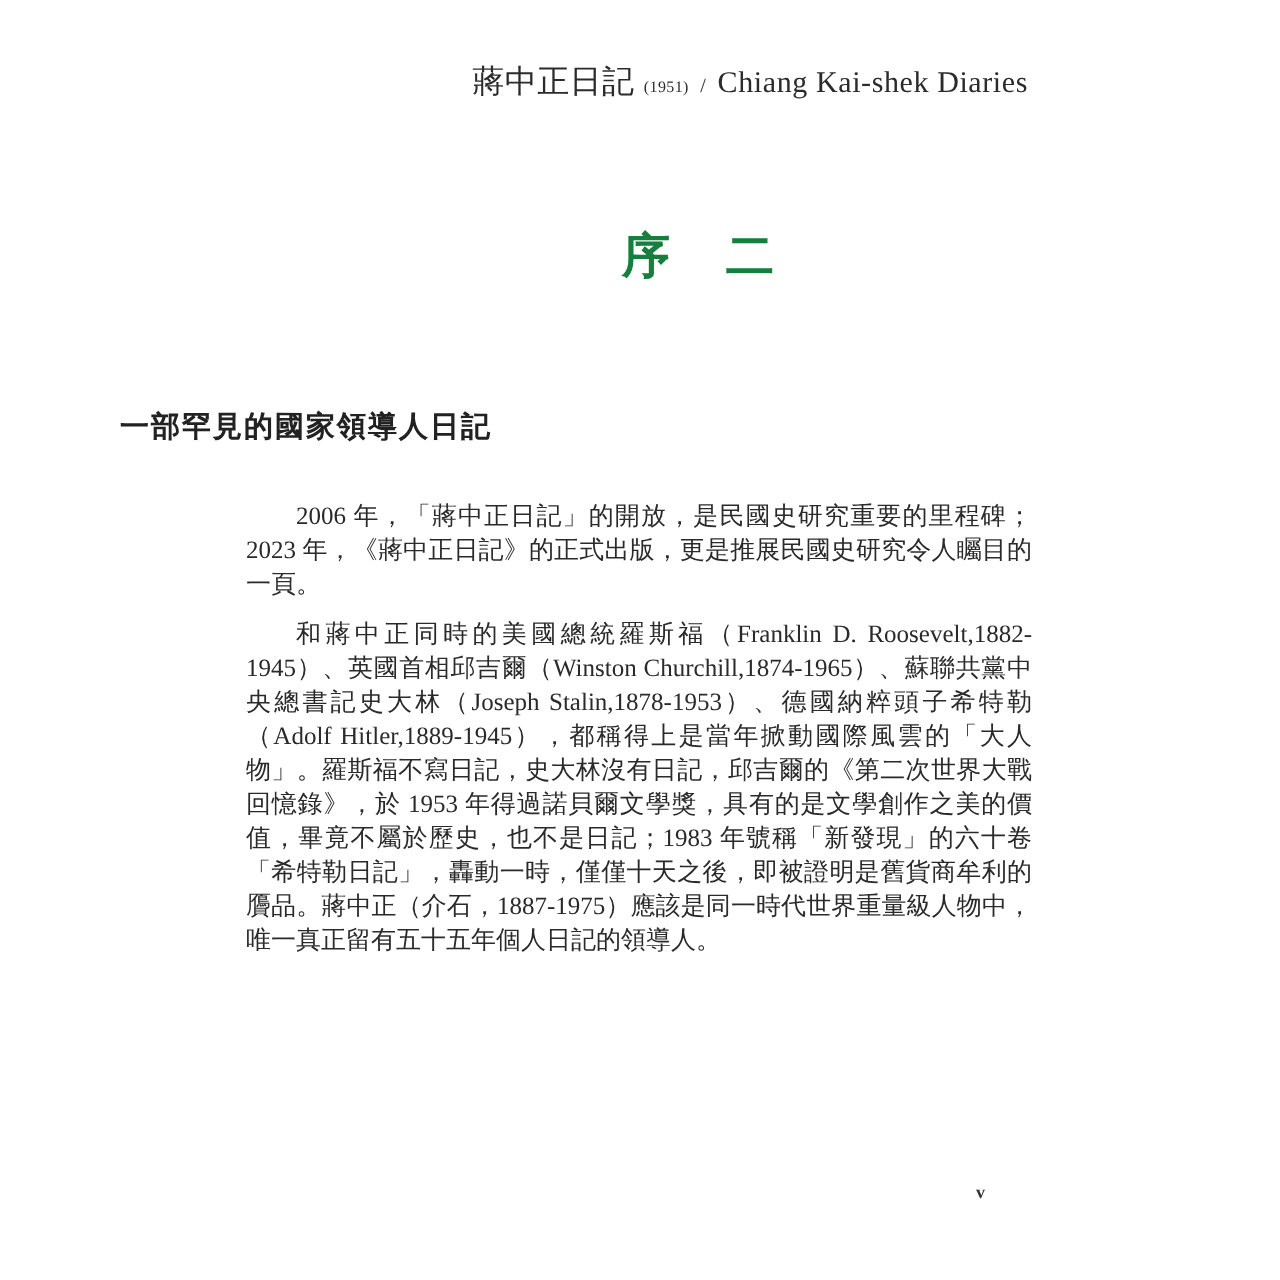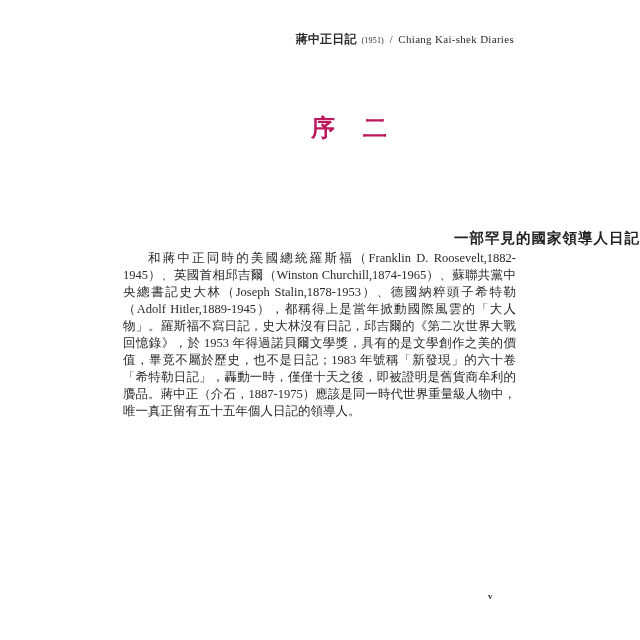--- a/index.html
+++ b/index.html
@@ -20,42 +20,42 @@
     position: absolute;
     top: 31px;
     left: 0;
     right: 126px;
     text-align: right;
     font-size: 10px;
     color: #2b2b2b;
     letter-spacing: 0.2px;
     white-space: nowrap;
   }
-  .rh-zh   { font-weight: bold; font-size: 12px; }
+  .rh-zh   { font-weight: normal; font-size: 16px; }
   .rh-year { font-size: 8px; margin-left: 2px; }
   .rh-sep  { margin: 0 3px; font-size: 10px; }
-  .rh-en   { font-size: 11px; letter-spacing: 0.3px; }
+  .rh-en   { font-size: 15px; letter-spacing: 0.3px; }
   .chapter-title {
     position: absolute;
     top: 112px;
     left: 60px;
     width: 580px;
     text-align: center;
     font-size: 24px;
     font-weight: bold;
-    color: #be185d;
+    color: #15803d;
     letter-spacing: 2px;
     white-space: pre;
   }
   .section-heading {
     position: absolute;
-    top: 229px;
+    top: 204px;
     left: 60px;
     width: 580px;
-    text-align: right;
+    text-align: left;
     font-size: 14.5px;
     font-weight: bold;
     color: #222222;
     letter-spacing: 1px;
   }
   .body-text {
     position: absolute;
     top: 250px;
     left: 123px;
     width: 393px;
@@ -87,18 +87,19 @@
     <span class="rh-year">(1951)</span>
     <span class="rh-sep">/</span>
     <span class="rh-en">Chiang Kai-shek Diaries</span>
   </div>
 
   <div class="chapter-title">序　二</div>
 
   <div class="section-heading">一部罕見的國家領導人日記</div>
 
   <div class="body-text">
+    <p>2006 年，「蔣中正日記」的開放，是民國史研究重要的里程碑；2023 年，《蔣中正日記》的正式出版，更是推展民國史研究令人矚目的一頁。</p>
     <p>和蔣中正同時的美國總統羅斯福（Franklin D. Roosevelt,1882-1945）、英國首相邱吉爾（Winston Churchill,1874-1965）、蘇聯共黨中央總書記史大林（Joseph Stalin,1878-1953）、德國納粹頭子希特勒（Adolf Hitler,1889-1945），都稱得上是當年掀動國際風雲的「大人物」。羅斯福不寫日記，史大林沒有日記，邱吉爾的《第二次世界大戰回憶錄》，於 1953 年得過諾貝爾文學獎，具有的是文學創作之美的價值，畢竟不屬於歷史，也不是日記；1983 年號稱「新發現」的六十卷「希特勒日記」，轟動一時，僅僅十天之後，即被證明是舊貨商牟利的贗品。蔣中正（介石，1887-1975）應該是同一時代世界重量級人物中，唯一真正留有五十五年個人日記的領導人。</p>
   </div>
 
   <div class="page-number">v</div>
 
 </div>
 
 </body></html>

